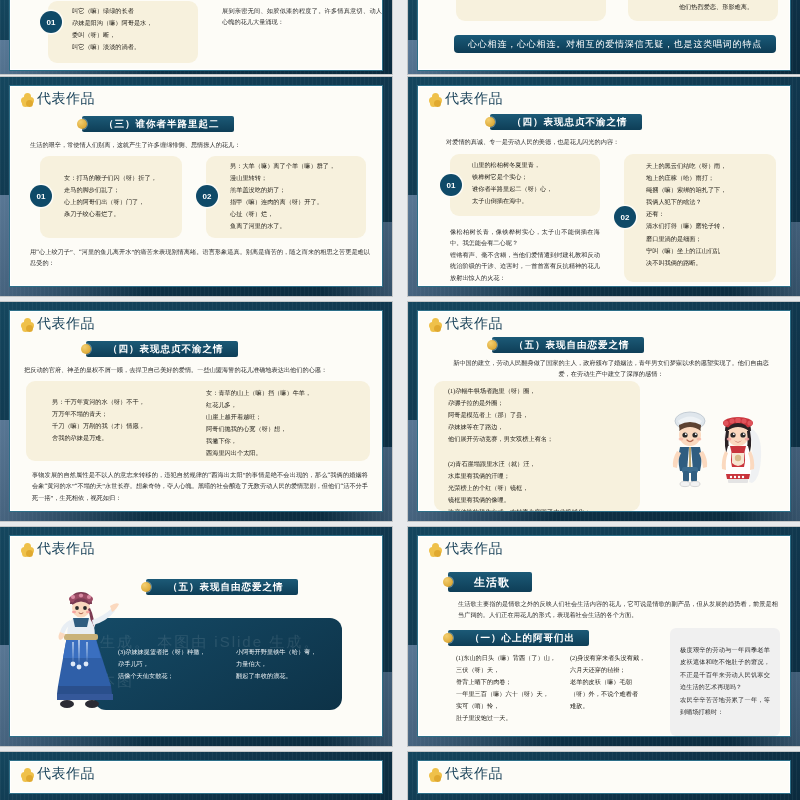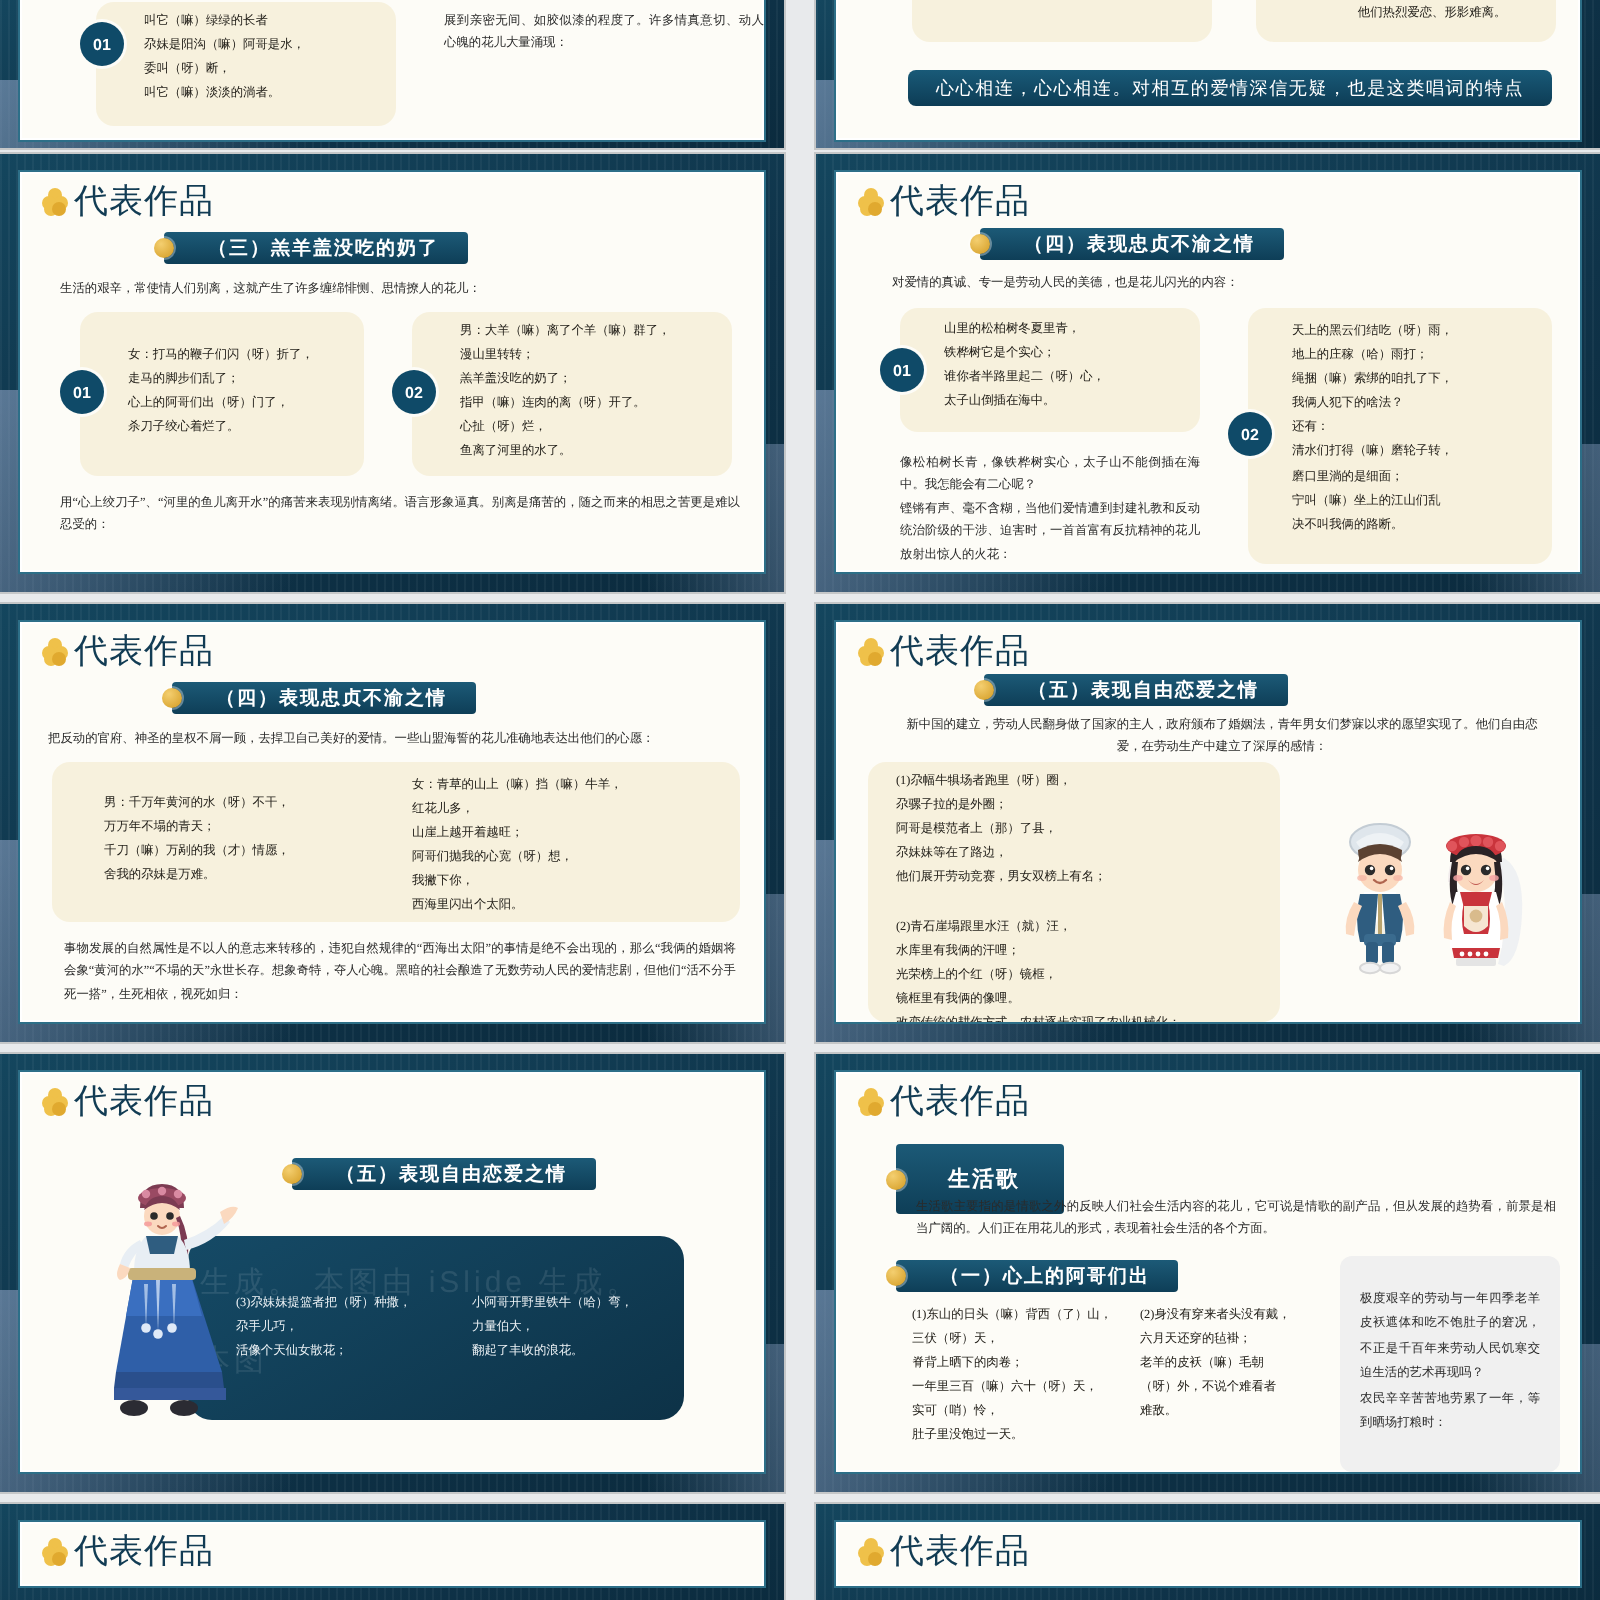--- a/index.html
+++ b/index.html
@@ -47,21 +47,21 @@
     background:#ffffff;
     border:1px solid #2d6f88;
     box-shadow:inset 0 0 0 1px #ffffff;
     overflow:hidden;
   }
   .inner.cream{background:#fdfcf7;}
   
   .ptitle{
     position:absolute;left:11px;top:6px;
     display:flex;align-items:center;gap:2px;
-    color:#123c54;font-size:17px;line-height:1;
+    color:#123c54;font-size:14px;line-height:1;
     letter-spacing:.5px;
     white-space:nowrap;
   }
   .flower{
     width:13px;height:13px;position:relative;display:inline-block;
     flex:none;margin-right:1px;
   }
   .flower i{
     position:absolute;width:7px;height:7px;border-radius:50%;
     background:#efc14a;
@@ -82,21 +82,21 @@
     font-family:"Liberation Sans","DejaVu Sans",sans-serif;
     font-weight:bold;
     white-space:nowrap;
   }
   .badge .dot{
     position:absolute;left:-5px;top:50%;transform:translateY(-50%);
     width:10px;height:10px;border-radius:50%;
     background:radial-gradient(circle at 35% 30%,#f4cf70,#d39b22);
     box-shadow:0 0 0 1px rgba(255,255,255,.35);
   }
-  .badge.lg{height:35px;font-size:11px;padding:0 22px 0 26px;}
+  .badge.lg{height:20px;font-size:11px;padding:0 22px 0 26px;}
   
   .banner{
     position:absolute;
     background:linear-gradient(180deg,#195a78 0%,#0d3c55 100%);
     border-radius:4px;
     color:#fff;font-size:9px;letter-spacing:.8px;
     font-family:"Liberation Sans","DejaVu Sans",sans-serif;
     display:flex;align-items:center;justify-content:center;
     text-align:center;
   }
@@ -199,21 +199,21 @@
             <i></i>
             <i></i>
             <i></i>
             <i></i>
             <i></i>
           </span>
         <span>代表作品</span>
       </div>
       <div class="badge" style="left:72px;top:30px;">
         <span class="dot"></span>
-        <span>（三）羔羊盖没吃的奶了</span>
+        <span>（三）谁你者半路里起二</span>
       </div>
       <div class="para" style="left:20px;top:53px;width:340px;">生活的艰辛，常使情人们别离，这就产生了许多缠绵悱恻、思情撩人的花儿：</div>
       <div class="card" style="left:30px;top:70px;width:142px;height:82px;"></div>
       <div class="num" style="left:20px;top:99px;">01</div>
       <div class="verse" style="left:54px;top:86px;width:116px;">女：打马的鞭子们闪（呀）折了，
 走马的脚步们乱了；
 心上的阿哥们出（呀）门了，
 杀刀子绞心着烂了。</div>
 
       <div class="card" style="left:196px;top:70px;width:160px;height:82px;"></div>

